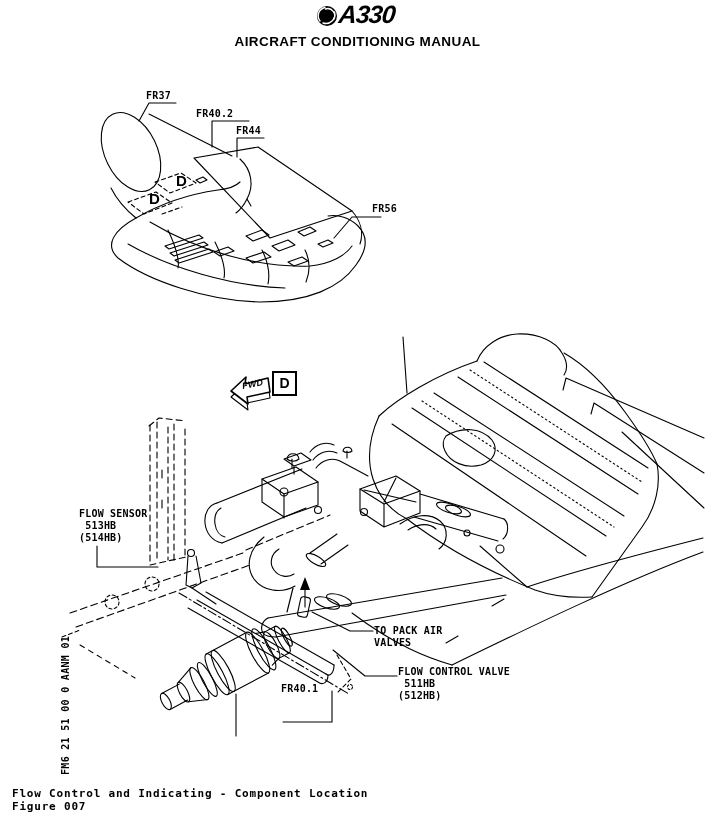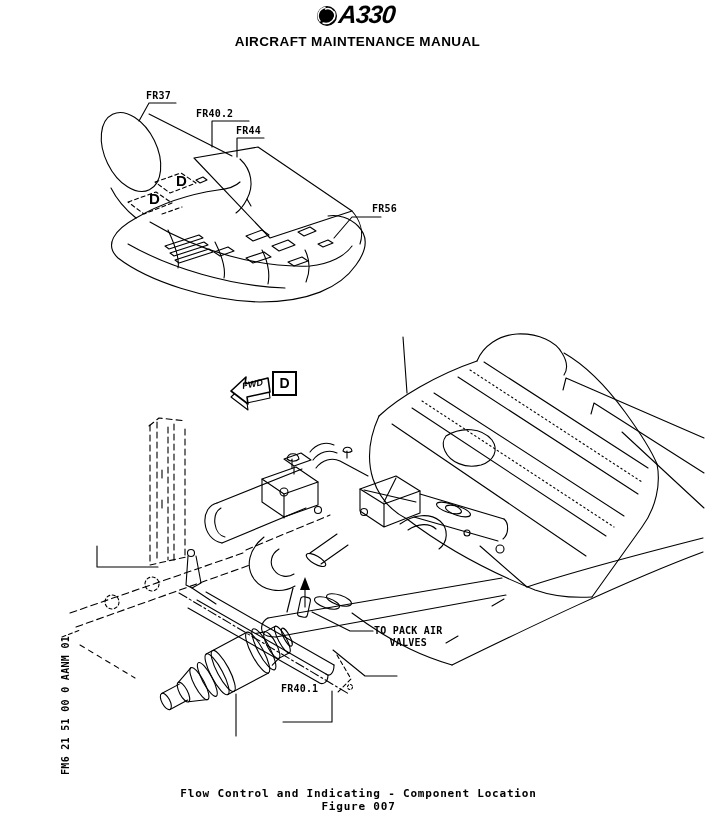--- a/index.html
+++ b/index.html
@@ -1,33 +1,33 @@
 <!DOCTYPE html>
 <html><head>
 <meta charset="utf-8">
 <style>
   html,body{margin:0;padding:0;background:#e8e8e8;}
   #page{position:relative;width:705px;height:827px;background:#ffffff;overflow:hidden;
         font-family:"DejaVu Sans Mono",monospace;color:#000;}
   #art{position:absolute;left:0;top:0;}
   .lbl{position:absolute;font:bold 10px "DejaVu Sans Mono",monospace;letter-spacing:.2px;
-       line-height:12px;white-space:pre;color:#000;text-align:center;}
+       line-height:12px;white-space:pre;color:#000;}
   .hdr-logo-text{position:absolute;left:339px;top:0px;font:italic 900 25px "Liberation Sans",sans-serif;
        letter-spacing:-1px;transform:skewX(-6deg);}
   .hdr-title{position:absolute;left:10px;right:0;top:34px;text-align:center;
        font:bold 13.5px "Liberation Sans",sans-serif;letter-spacing:.4px;}
   .dmark{position:absolute;font:900 15px "Liberation Sans",sans-serif;}
   .dbox{position:absolute;left:272px;top:371px;width:21px;height:21px;border:2.6px solid #000;
        text-align:center;font:900 14px "Liberation Sans",sans-serif;line-height:21px;}
   .fwdtxt{position:absolute;left:242px;top:379px;font:italic 900 9px "Liberation Sans",sans-serif;
        transform:rotate(-11deg);letter-spacing:.3px;}
   .fiche{position:absolute;left:60px;top:775px;width:172px;height:12px;
        font:bold 10px "DejaVu Sans Mono",monospace;letter-spacing:.3px;
        transform-origin:0 0;transform:rotate(-90deg);}
-  .cap{position:absolute;left:12px;right:0;text-align:center;
+  .cap{position:absolute;left:12px;right:0;text-align:left;
        font:bold 11px "DejaVu Sans Mono",monospace;letter-spacing:.8px;}
 </style>
 </head>
 <body>
 
 <div id="page">
 
   <svg id="art" width="705" height="827" viewBox="0 0 705 827" fill="none" stroke="#000" stroke-width="1.1" stroke-linecap="round" stroke-linejoin="round">
 
     <g>
@@ -216,34 +216,40 @@
 
       <path d="M97,546 V567 H158"></path>
       <path d="M373,631 H350 L312,612"></path>
       <path d="M397,676 H365 L333,650"></path>
       <path d="M283,722 H332 M332,722 V691"></path>
       <path d="M236,736 V694"></path>
     </g>
   </svg>
 
   <div class="hdr-logo-text">A330</div>
-  <div class="hdr-title">AIRCRAFT MAINTENANCE MANUAL</div>
+  <div class="hdr-title">AIRCRAFT CONDITIONING MANUAL</div>
 
   <div class="lbl" style="left:146px;top:90px">FR37</div>
   <div class="lbl" style="left:196px;top:108px">FR40.2</div>
   <div class="lbl" style="left:236px;top:125px">FR44</div>
   <div class="lbl" style="left:372px;top:203px">FR56</div>
   <div class="lbl" style="left:281px;top:683px">FR40.1</div>
 
   <div class="dmark" style="left:176px;top:172px">D</div>
   <div class="dmark" style="left:149px;top:190px">D</div>
   <div class="dbox">D</div>
   <div class="fwdtxt">FWD</div>
 
+  <div class="lbl" style="left:79px;top:508px">FLOW SENSOR
+ 513HB
+(514HB)</div>
   <div class="lbl" style="left:374px;top:625px">TO PACK AIR
 VALVES</div>
+  <div class="lbl" style="left:398px;top:666px">FLOW CONTROL VALVE
+ 511HB
+(512HB)</div>
 
   <div class="fiche">FM6 21 51 00 0 AANM 01</div>
 
   <div class="cap" style="top:787px">Flow Control and Indicating - Component Location</div>
   <div class="cap" style="top:800px">Figure 007</div>
 
 </div>
 
 </body></html>

